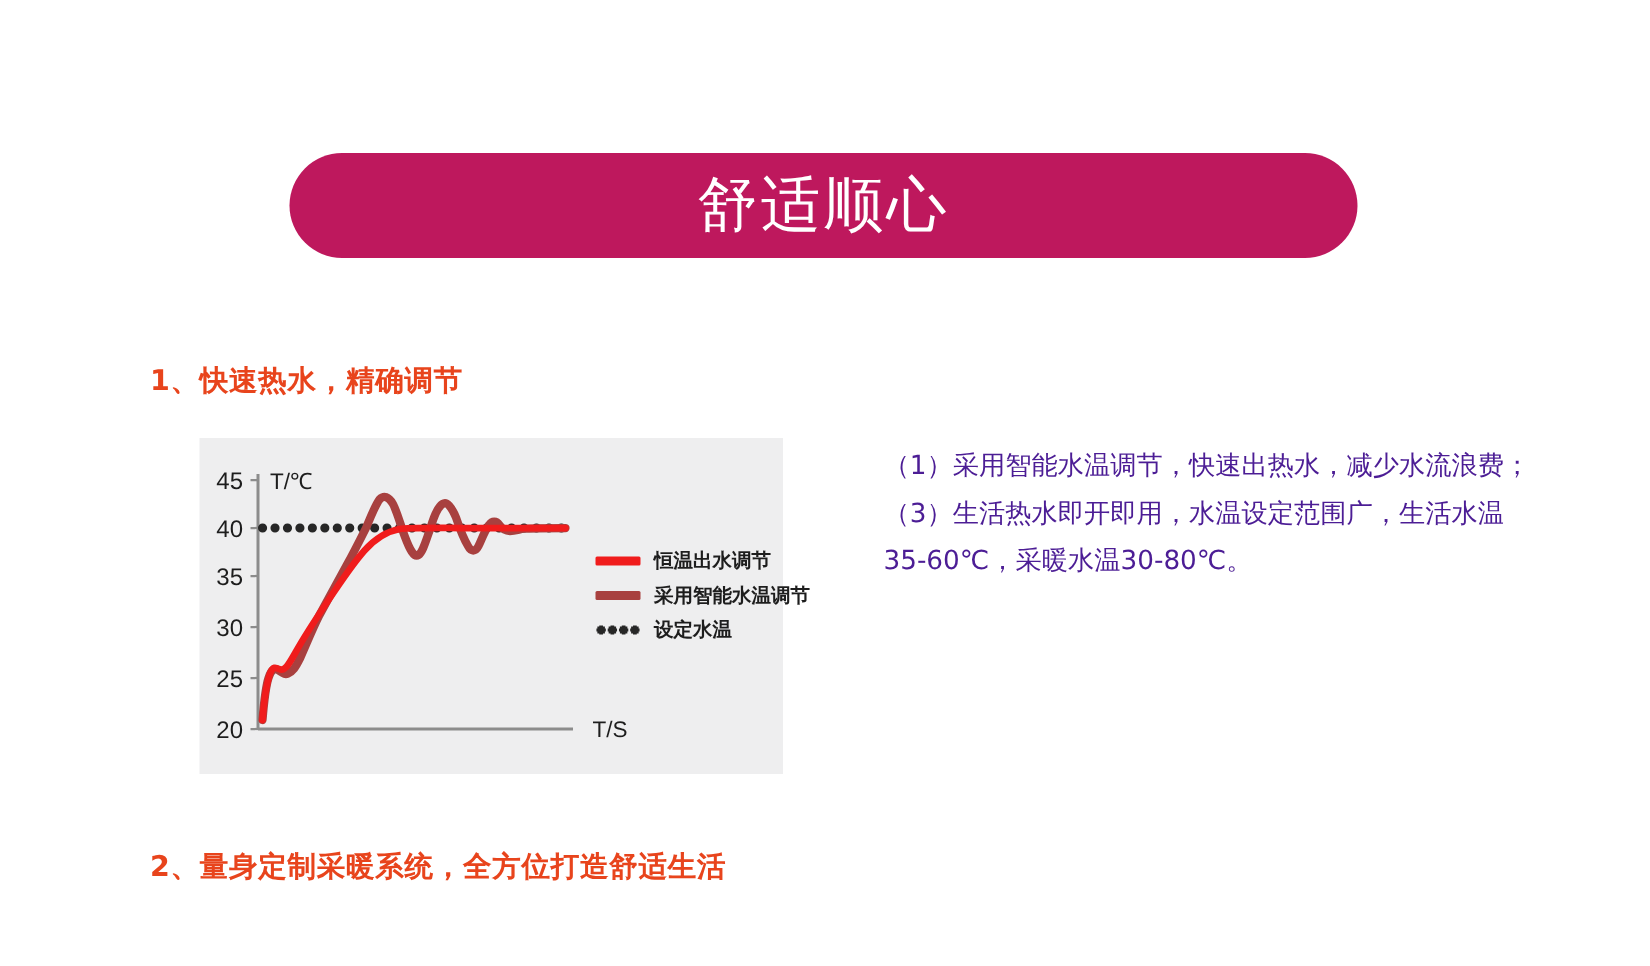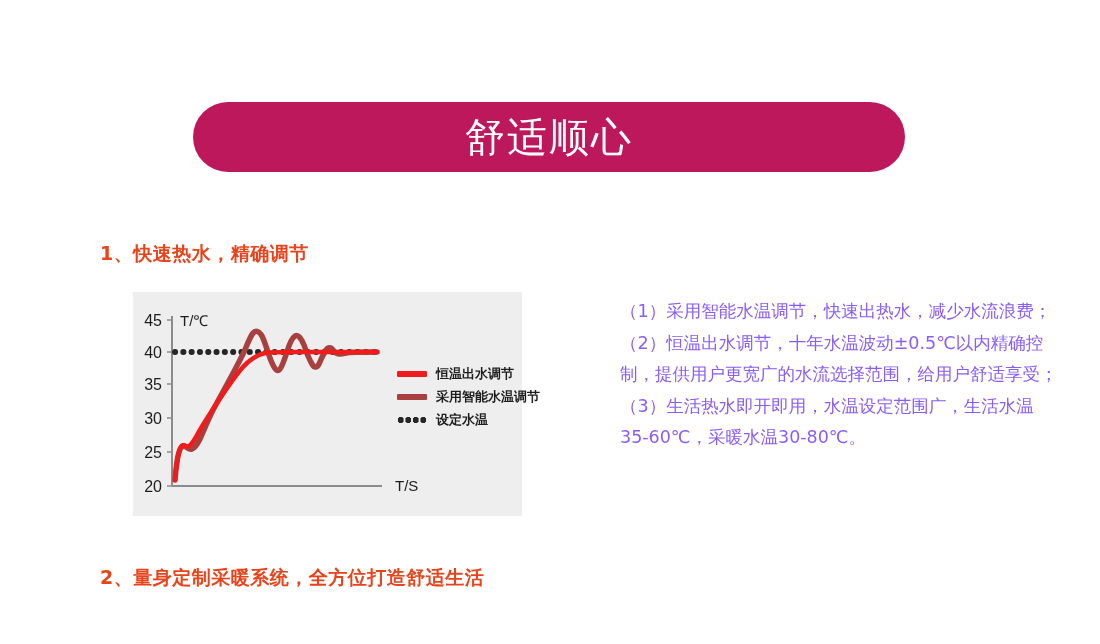--- a/index.html
+++ b/index.html
@@ -45,22 +45,22 @@
     height:6px;background:transparent;
     background-image:radial-gradient(circle closest-side,#262626 99%,transparent);
     background-size:7.5px 6px;background-repeat:repeat-x;
   }
   .legend-label{
     font-size:13px;color:#1d1d1d;font-weight:bold;white-space:nowrap;
     font-family:"DejaVu Sans","Liberation Sans",sans-serif;
   }
   
   #feature-paragraph{
-    position:absolute;left:620px;top:296px;width:440px;
-    font-size:17.5px;line-height:31.5px;color:#8b5cf6;
+    position:absolute;left:589px;top:296px;width:440px;
+    font-size:17.5px;line-height:31.5px;color:#4c1d95;
     font-family:"DejaVu Sans","Liberation Sans",sans-serif;
   }
   #feature-paragraph .para-line{white-space:normal;}
 </style>
 </head>
 <body>
 
 <div id="title-banner">
   <span class="title-text">舒适顺心</span>
 </div>
@@ -123,17 +123,16 @@
     </div>
     <div class="legend-row">
       <span class="legend-marker dotted-black"></span>
       <span class="legend-label">设定水温</span>
     </div>
   </div>
 </div>
 
 <div id="feature-paragraph">
   <div class="para-line">（1）采用智能水温调节，快速出热水，减少水流浪费；</div>
-  <div class="para-line">（2）恒温出水调节，十年水温波动±0.5℃以内精确控制，提供用户更宽广的水流选择范围，给用户舒适享受；</div>
   <div class="para-line">（3）生活热水即开即用，水温设定范围广，生活水温35-60℃，采暖水温30-80℃。</div>
 </div>
 
 <div class="section-heading" id="heading-2">2、量身定制采暖系统，全方位打造舒适生活</div>
 
 </body></html>

